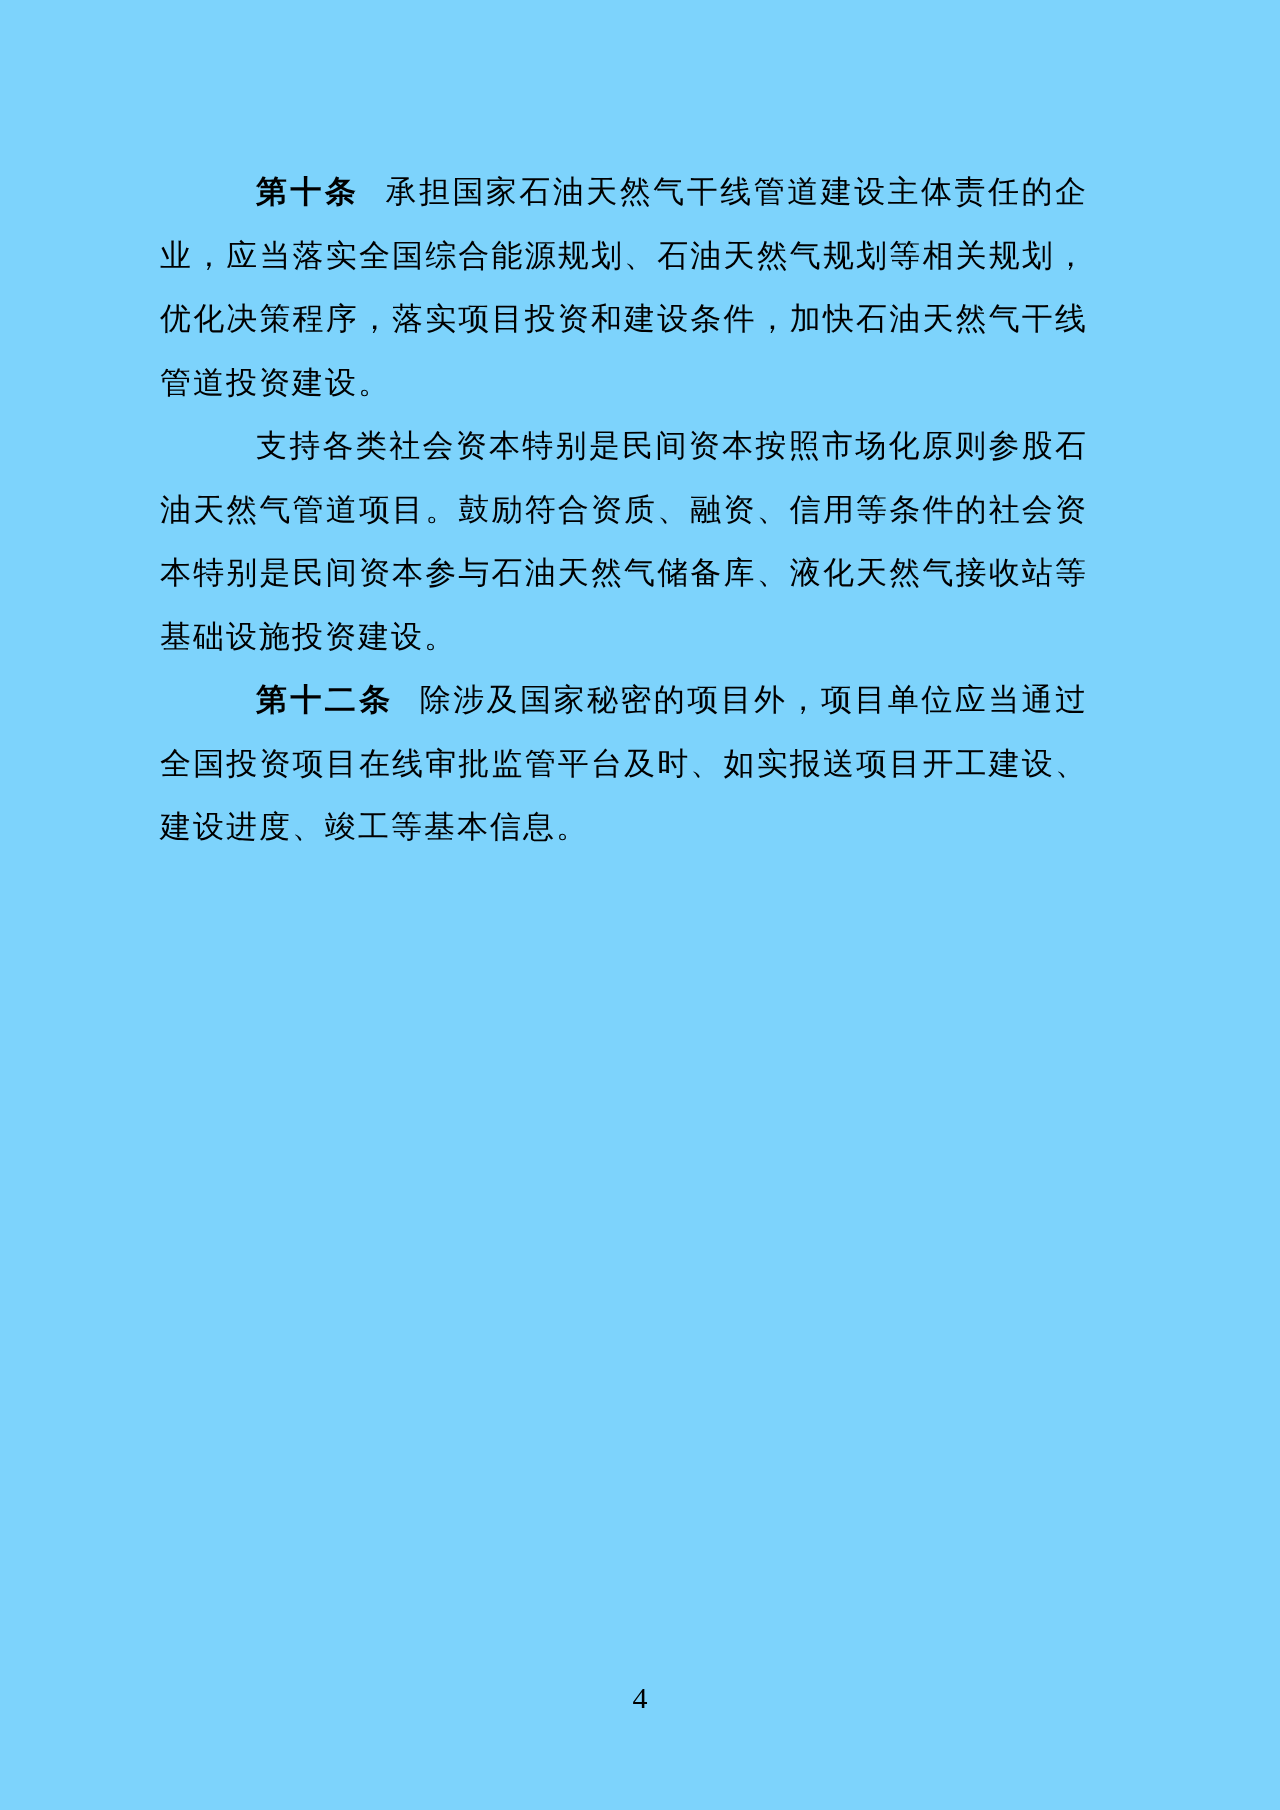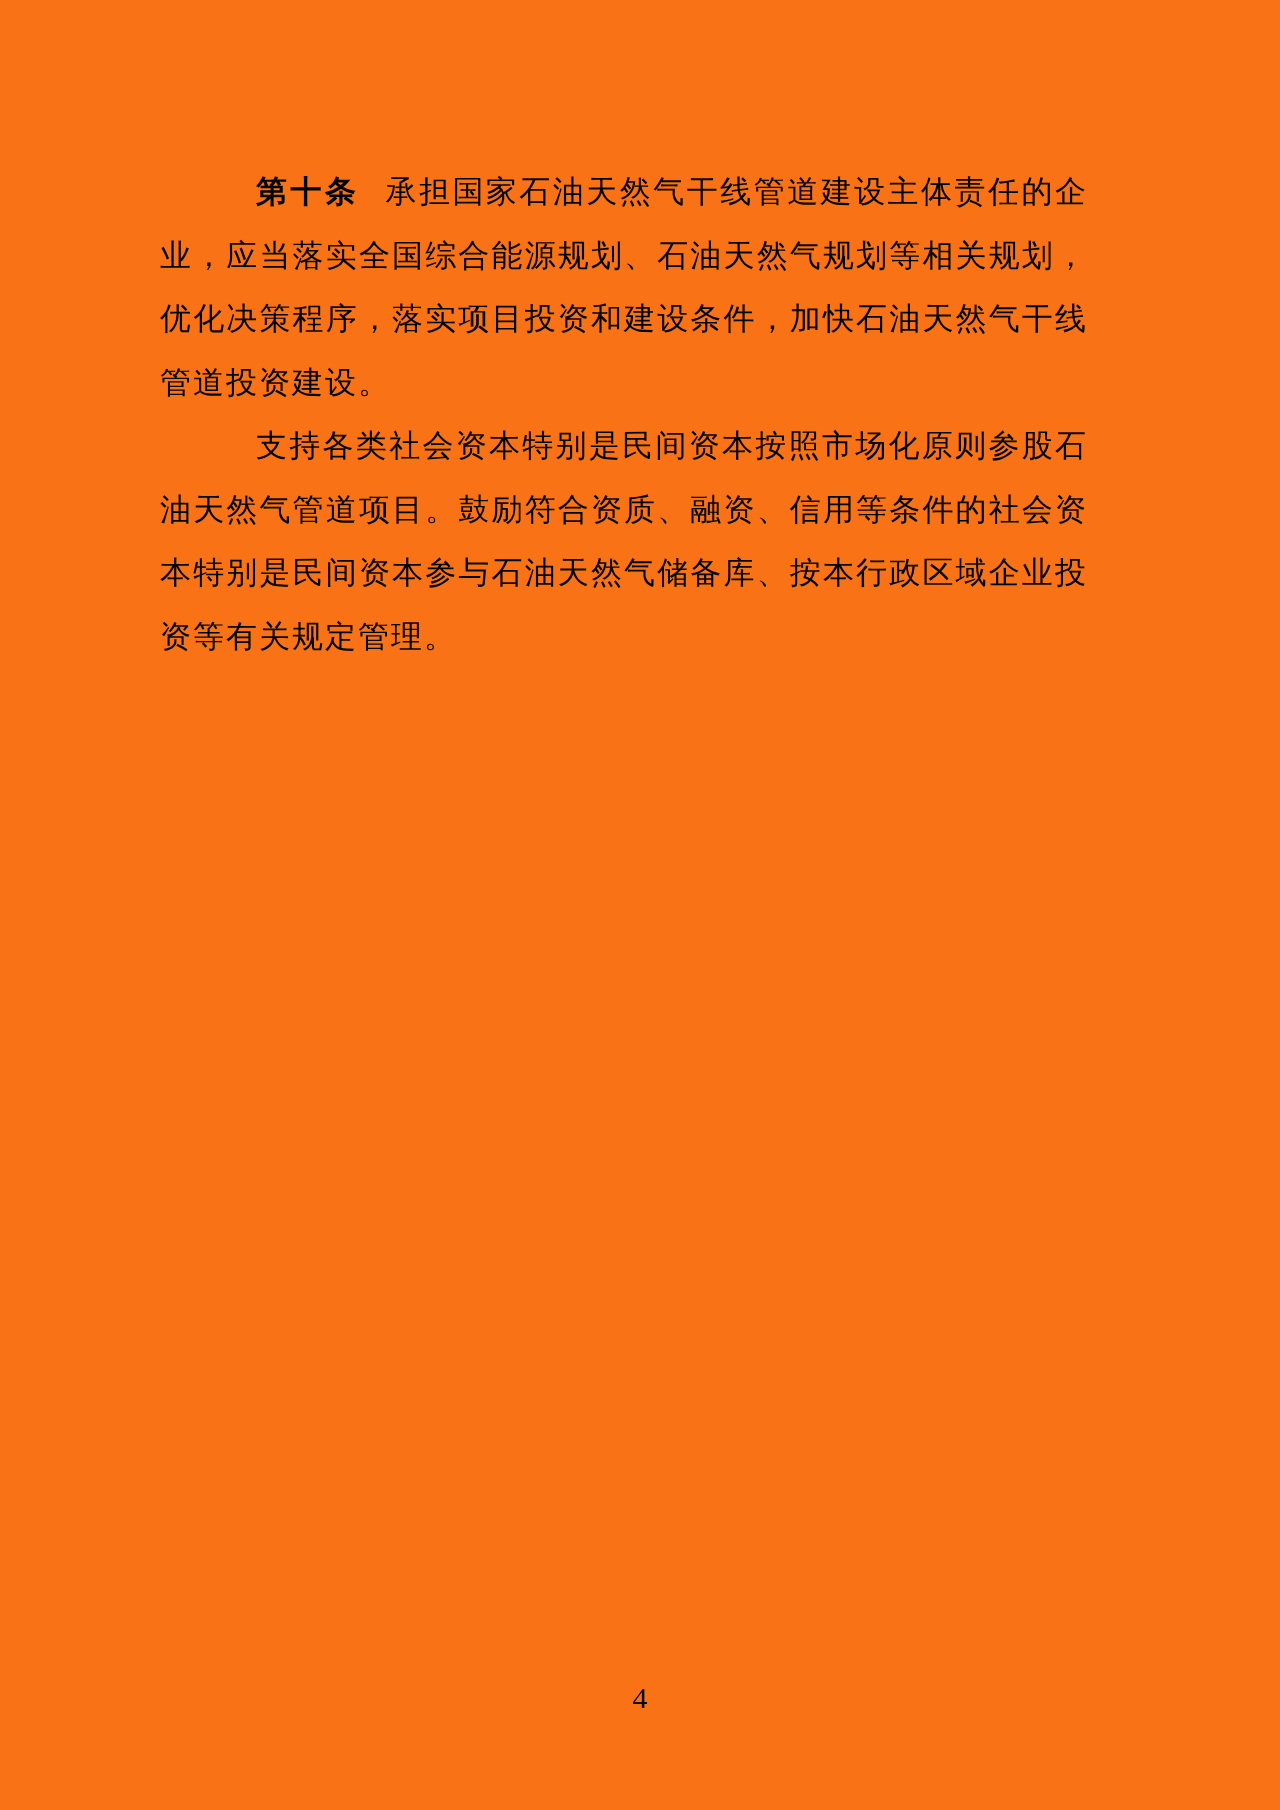--- a/index.html
+++ b/index.html
@@ -11,21 +11,21 @@
     width: 1280px;
     height: 1810px;
     position: relative;
     font-family: "Liberation Serif", "DejaVu Serif", serif;
     color: #000000;
     overflow: hidden;
   }
   .doc-page {
     position: absolute;
     inset: 0;
-    background: #f97316;
+    background: #7dd3fc;
   }
   .doc-body {
     position: absolute;
     top: 160px;
     left: 160px;
     width: 928px;
   }
   .para {
     font-size: 31px;
     line-height: 63.5px;
@@ -54,22 +54,23 @@
 </style>
 </head>
 <body>
 
 <div class="doc-page">
 
   <div class="doc-body">
 
     <p class="para"><span class="art-no">第十条</span><span>承担国家石油天然气干线管道建设主体责任的企业，应当落实全国综合能源规划、石油天然气规划等相关规划，优化决策程序，落实项目投资和建设条件，加快石油天然气干线管道投资建设。</span></p>
 
-    <p class="para"><span>支持各类社会资本特别是民间资本按照市场化原则参股石油天然气管道项目。鼓励符合资质、融资、信用等条件的社会资本特别是民间资本参与石油天然气储备库、按本行政区域企业投资等有关规定管理。</span></p>
+    <p class="para"><span>支持各类社会资本特别是民间资本按照市场化原则参股石油天然气管道项目。鼓励符合资质、融资、信用等条件的社会资本特别是民间资本参与石油天然气储备库、液化天然气接收站等基础设施投资建设。</span></p>
 
 
 
+    <p class="para"><span class="art-no">第十二条</span><span>除涉及国家秘密的项目外，项目单位应当通过全国投资项目在线审批监管平台及时、如实报送项目开工建设、建设进度、竣工等基本信息。</span></p>
 
   </div>
 
   <div class="page-footer">4</div>
 
 </div>
 
 </body></html>

